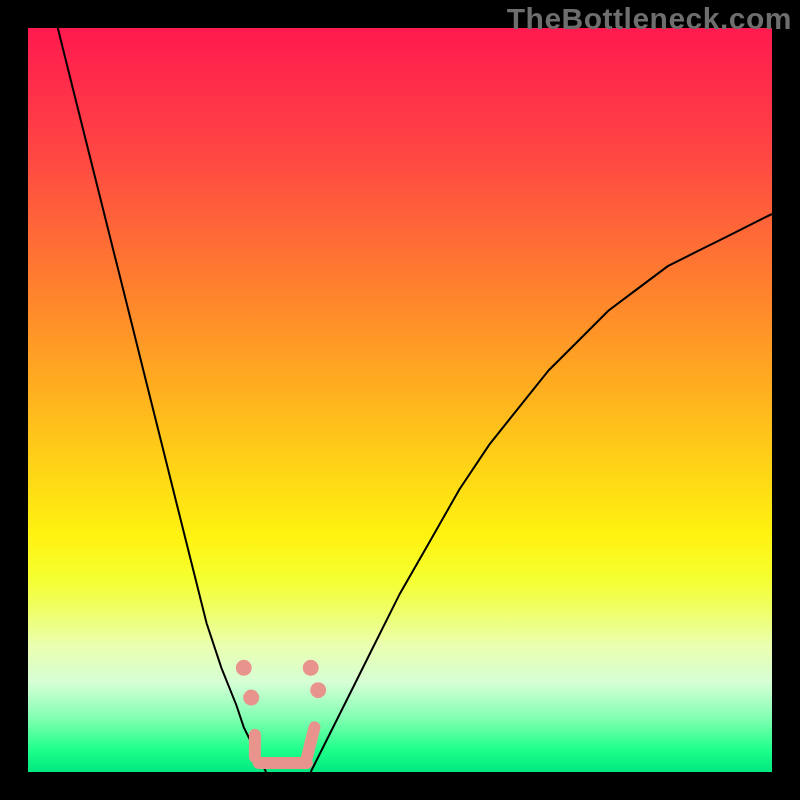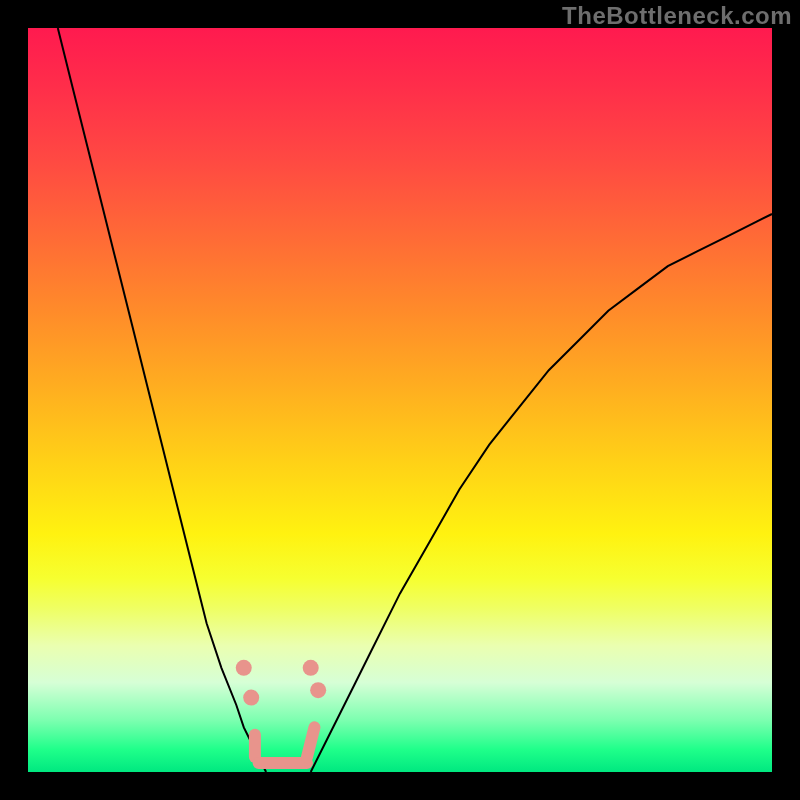--- a/index.html
+++ b/index.html
@@ -34,21 +34,21 @@
     position: absolute;
     left: 0; top: 0;
     width: 744px; height: 744px;
     overflow: visible;
   }
   .watermark {
     position: absolute;
     top: 2px;
     right: 8px;
     font-family: Arial, Helvetica, sans-serif;
-    font-size: 24px;
+    font-size: 30px;
     font-weight: 600;
     color: #6e6e6e;
     letter-spacing: 0.5px;
   }
   .dot {
     fill: #e8948c;
     stroke: none;
   }
   .seg {
     stroke: #e8948c;

